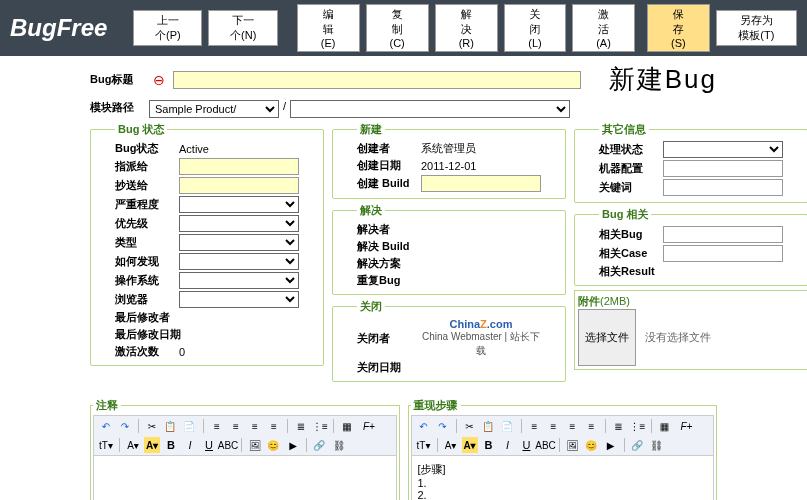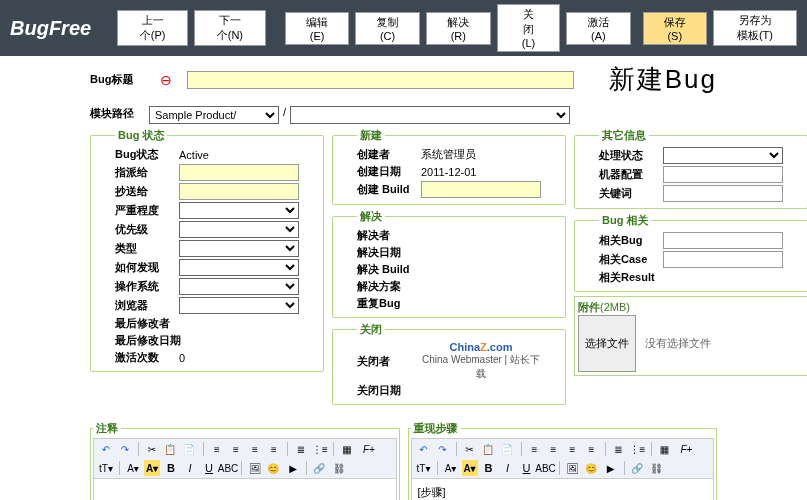--- a/index.html
+++ b/index.html
@@ -1,24 +1,24 @@
 <!DOCTYPE html>
 <html><head>
 <meta charset="utf-8">
 <style>
 *{box-sizing:border-box;margin:0;padding:0;font-family:"Microsoft YaHei",Arial,sans-serif;font-size:11px}
 body{background:#fff}
 .header{background:#3d4751;padding:4px 10px;display:flex;align-items:center;gap:6px}
-.logo{color:#fff;font-size:20px;font-weight:bold;margin-right:20px;font-style:italic}
+.logo{color:#fff;font-size:24px;font-weight:bold;margin-right:20px;font-style:italic}
 .hbtn{background:#fff;border:1px solid #999;padding:2px 20px;font-size:11px;cursor:pointer}
 .hbtn.warn{background:#ffe088}
 .hbtn.saveas{background:#fff}
 .spacer{flex:1}
 .main{padding:6px 90px 6px 90px}
-.titlebar{display:flex;align-items:center;gap:15px;margin-bottom:9px}
+.titlebar{display:flex;align-items:center;gap:8px;margin-bottom:3px}
 .lbl{font-weight:bold;width:55px;display:inline-block}
 .req{color:#d00;font-size:14px}
 .titleinput{flex:1;border:1px solid #999;background:#ffffc8;padding:1px;height:18px}
 .bigtitle{font-size:26px;margin-left:20px;font-weight:normal;letter-spacing:2px}
 .modpath{display:flex;align-items:flex-start;gap:4px;margin-bottom:4px}
 .sel{border:1px solid #666;background:#fff;padding:1px;height:18px;font-size:11px}
 .cols{display:flex;gap:8px}
 .col{flex:1}
 .fset{border:1px solid #b8d888;border-radius:2px;margin-bottom:4px;padding:2px 24px 4px}
 .fleg{color:#3a7a1a;font-weight:bold;padding:0 3px;font-size:11px}
@@ -144,23 +144,20 @@
             <span class="rlbl">创建 Build</span>
             <input class="inp" style="">
           </div>
       </fieldset>
       <fieldset class="fset">
         <legend class="fleg">解决</legend>
         <div class="row">
             <span class="rlbl">解决者</span>
           </div>
         <div class="row">
-            <span class="rlbl">解决日期</span>
-          </div>
-        <div class="row">
             <span class="rlbl">解决 Build</span>
           </div>
         <div class="row">
             <span class="rlbl">解决方案</span>
           </div>
         <div class="row">
             <span class="rlbl">重复Bug</span>
           </div>
       </fieldset>
       <fieldset class="fset">

